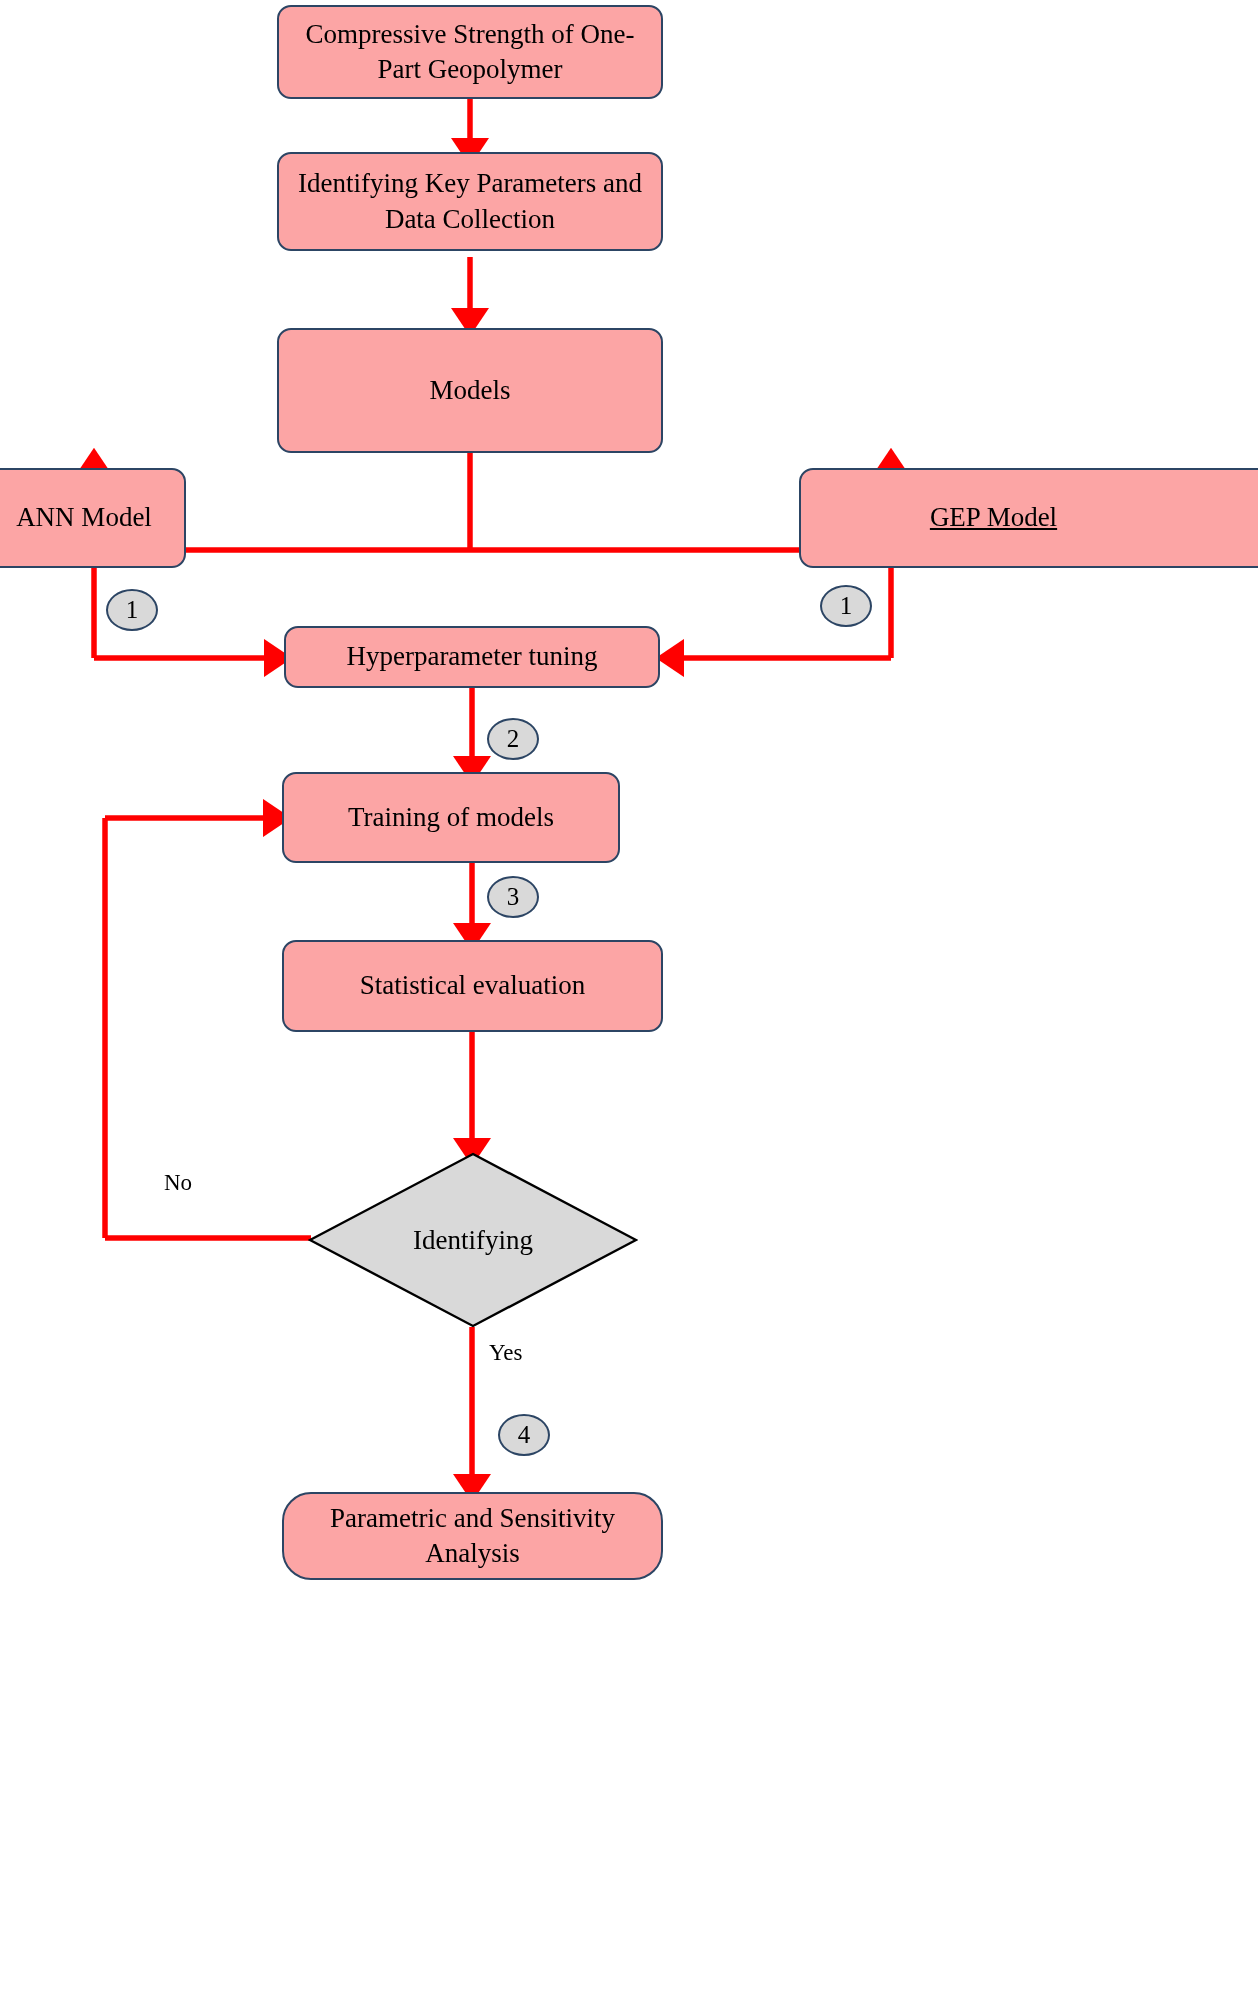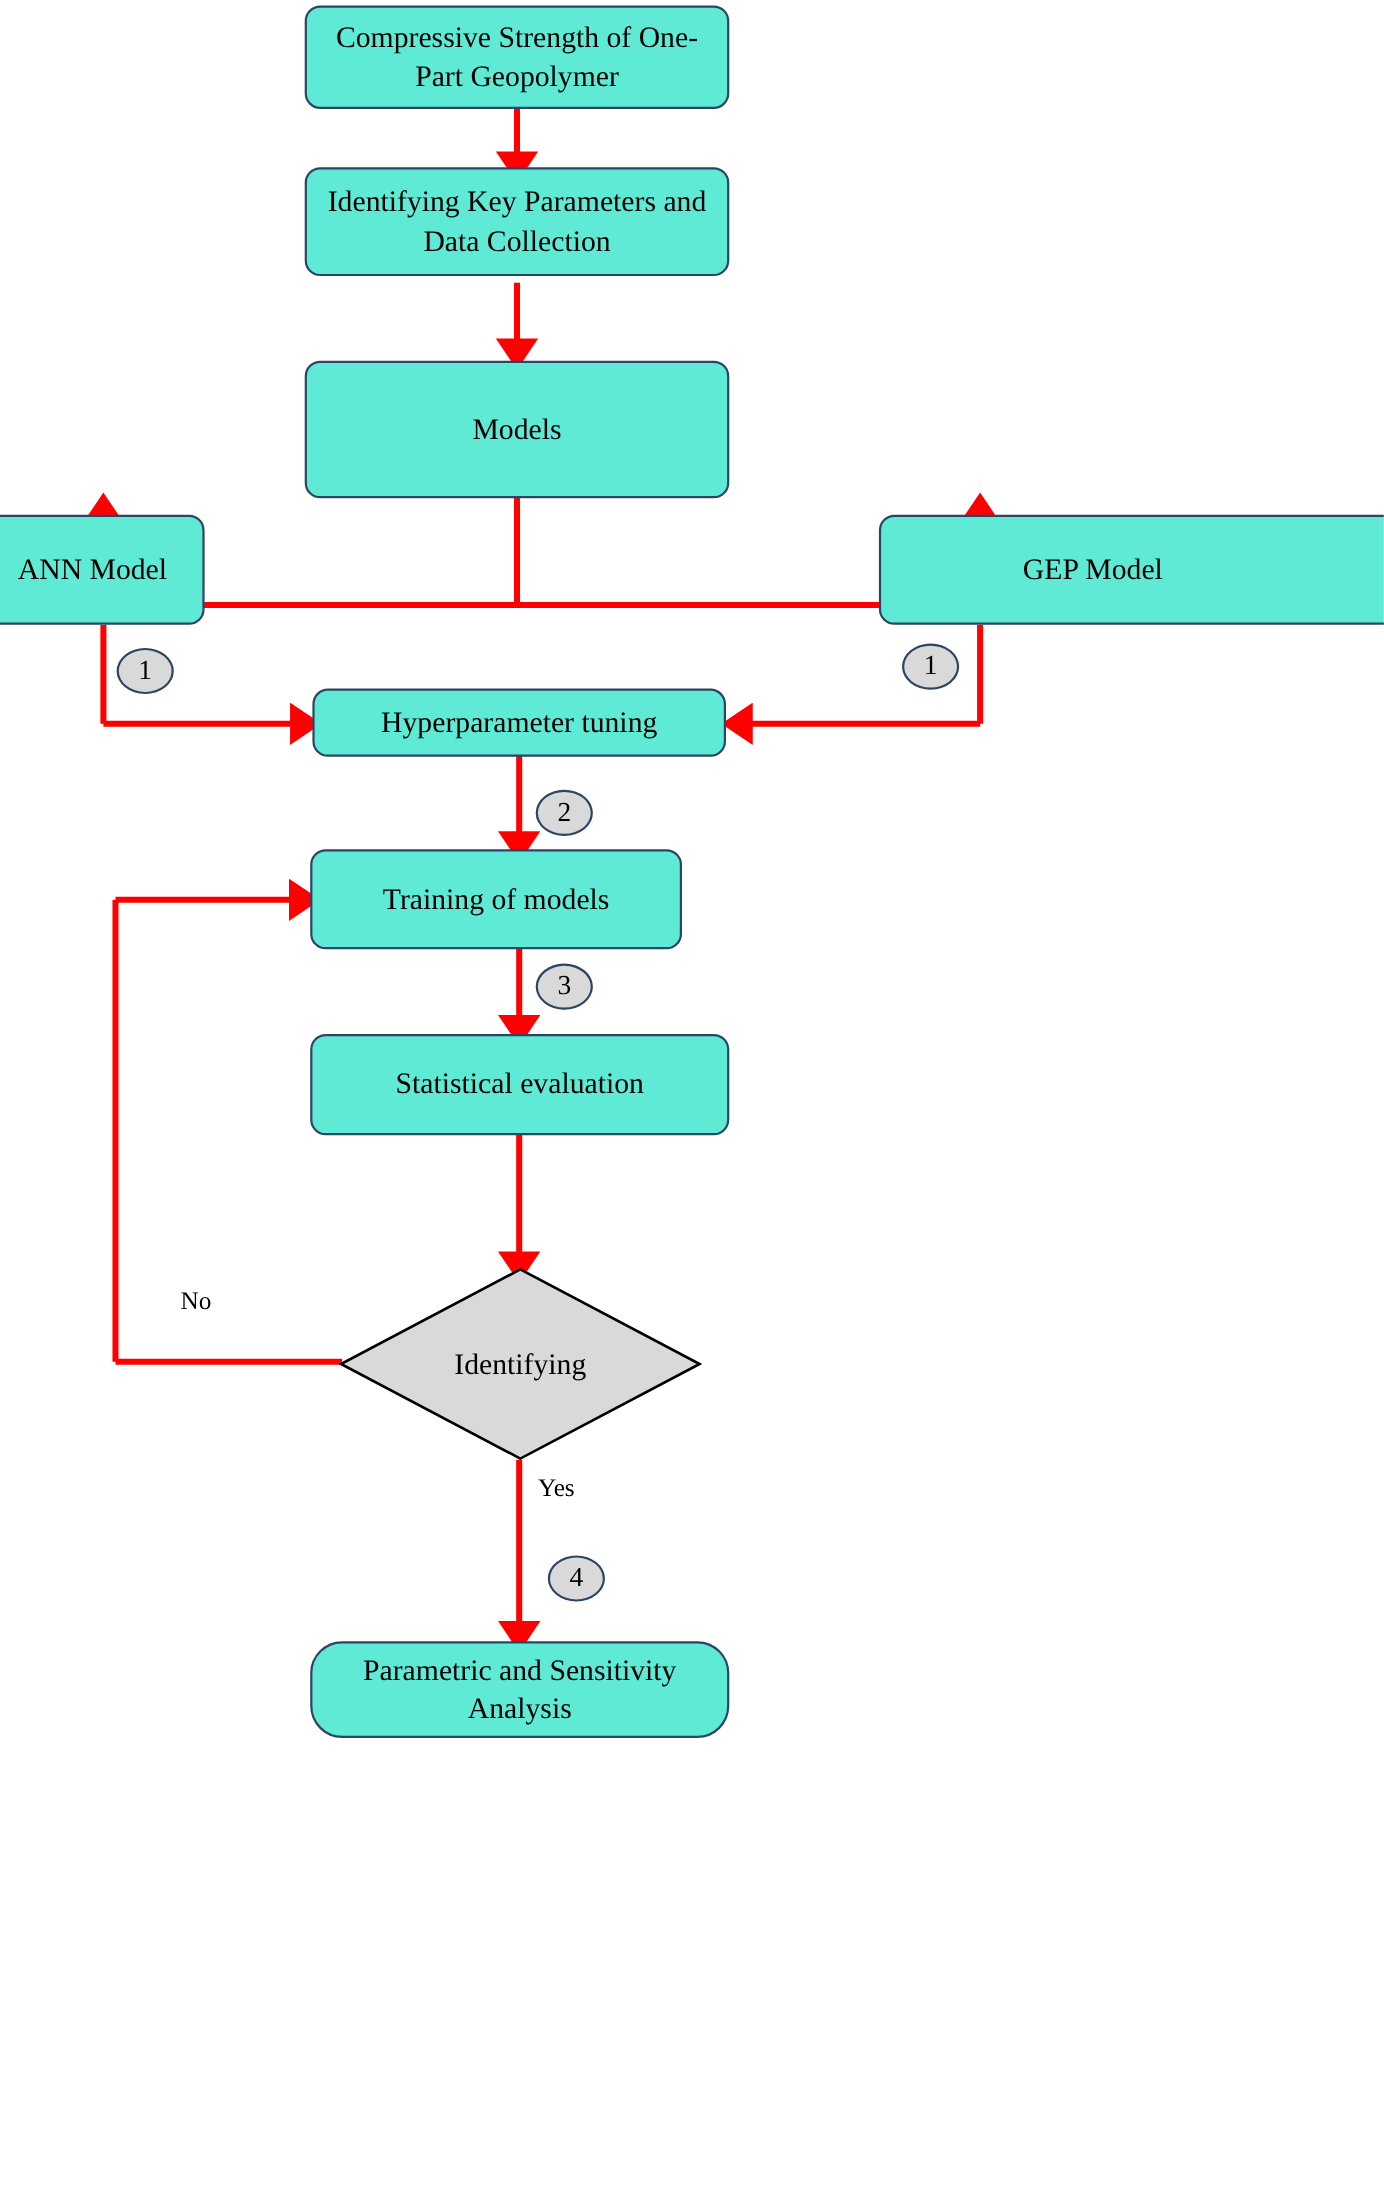--- a/index.html
+++ b/index.html
@@ -3,21 +3,21 @@
 <meta charset="utf-8">
 <title>Flowchart</title>
 <style>
   html,body{margin:0;padding:0;background:#ffffff;}
   body{width:1258px;height:1998px;position:relative;overflow:hidden;
        font-family:"Liberation Serif","DejaVu Serif",serif;}
   #stage{position:absolute;left:0;top:0;width:1258px;height:1998px;}
   svg#wires{position:absolute;left:0;top:0;width:1258px;height:1998px;}
 
   .node{position:absolute;box-sizing:border-box;
-        background:#5eead4;border:2px solid #2c4564;border-radius:14px;
+        background:#fca5a5;border:2px solid #2c4564;border-radius:14px;
         display:flex;align-items:center;justify-content:center;text-align:center;
         color:#000;font-size:27px;line-height:1.30;padding:4px 14px;}
 
   .diamond-wrap{position:absolute;}
   .diamond-label{position:absolute;left:0;top:0;width:100%;height:100%;
         display:flex;align-items:center;justify-content:center;
         font-size:27px;color:#000;text-align:center;}
 
   .badge{position:absolute;box-sizing:border-box;
         background:#d9d9d9;border:2px solid #2c4564;border-radius:50%;
@@ -79,21 +79,21 @@
 
   <div class="node" style="left:277px;top:328px;width:386px;height:125px;">
     <span>Models</span>
   </div>
 
   <div class="node" style="left:-18px;top:468px;width:204px;height:100px;">
     <span>ANN Model</span>
   </div>
 
   <div class="node" style="left:799px;top:468px;width:477px;height:100px;">
-    <span style="margin-right:88px;">GEP Model</span>
+    <span style="margin-right:88px;text-decoration:underline;">GEP Model</span>
   </div>
 
   <div class="node" style="left:284px;top:626px;width:376px;height:62px;">
     <span>Hyperparameter tuning</span>
   </div>
 
   <div class="node" style="left:282px;top:772px;width:338px;height:91px;">
     <span>Training of models</span>
   </div>
 

